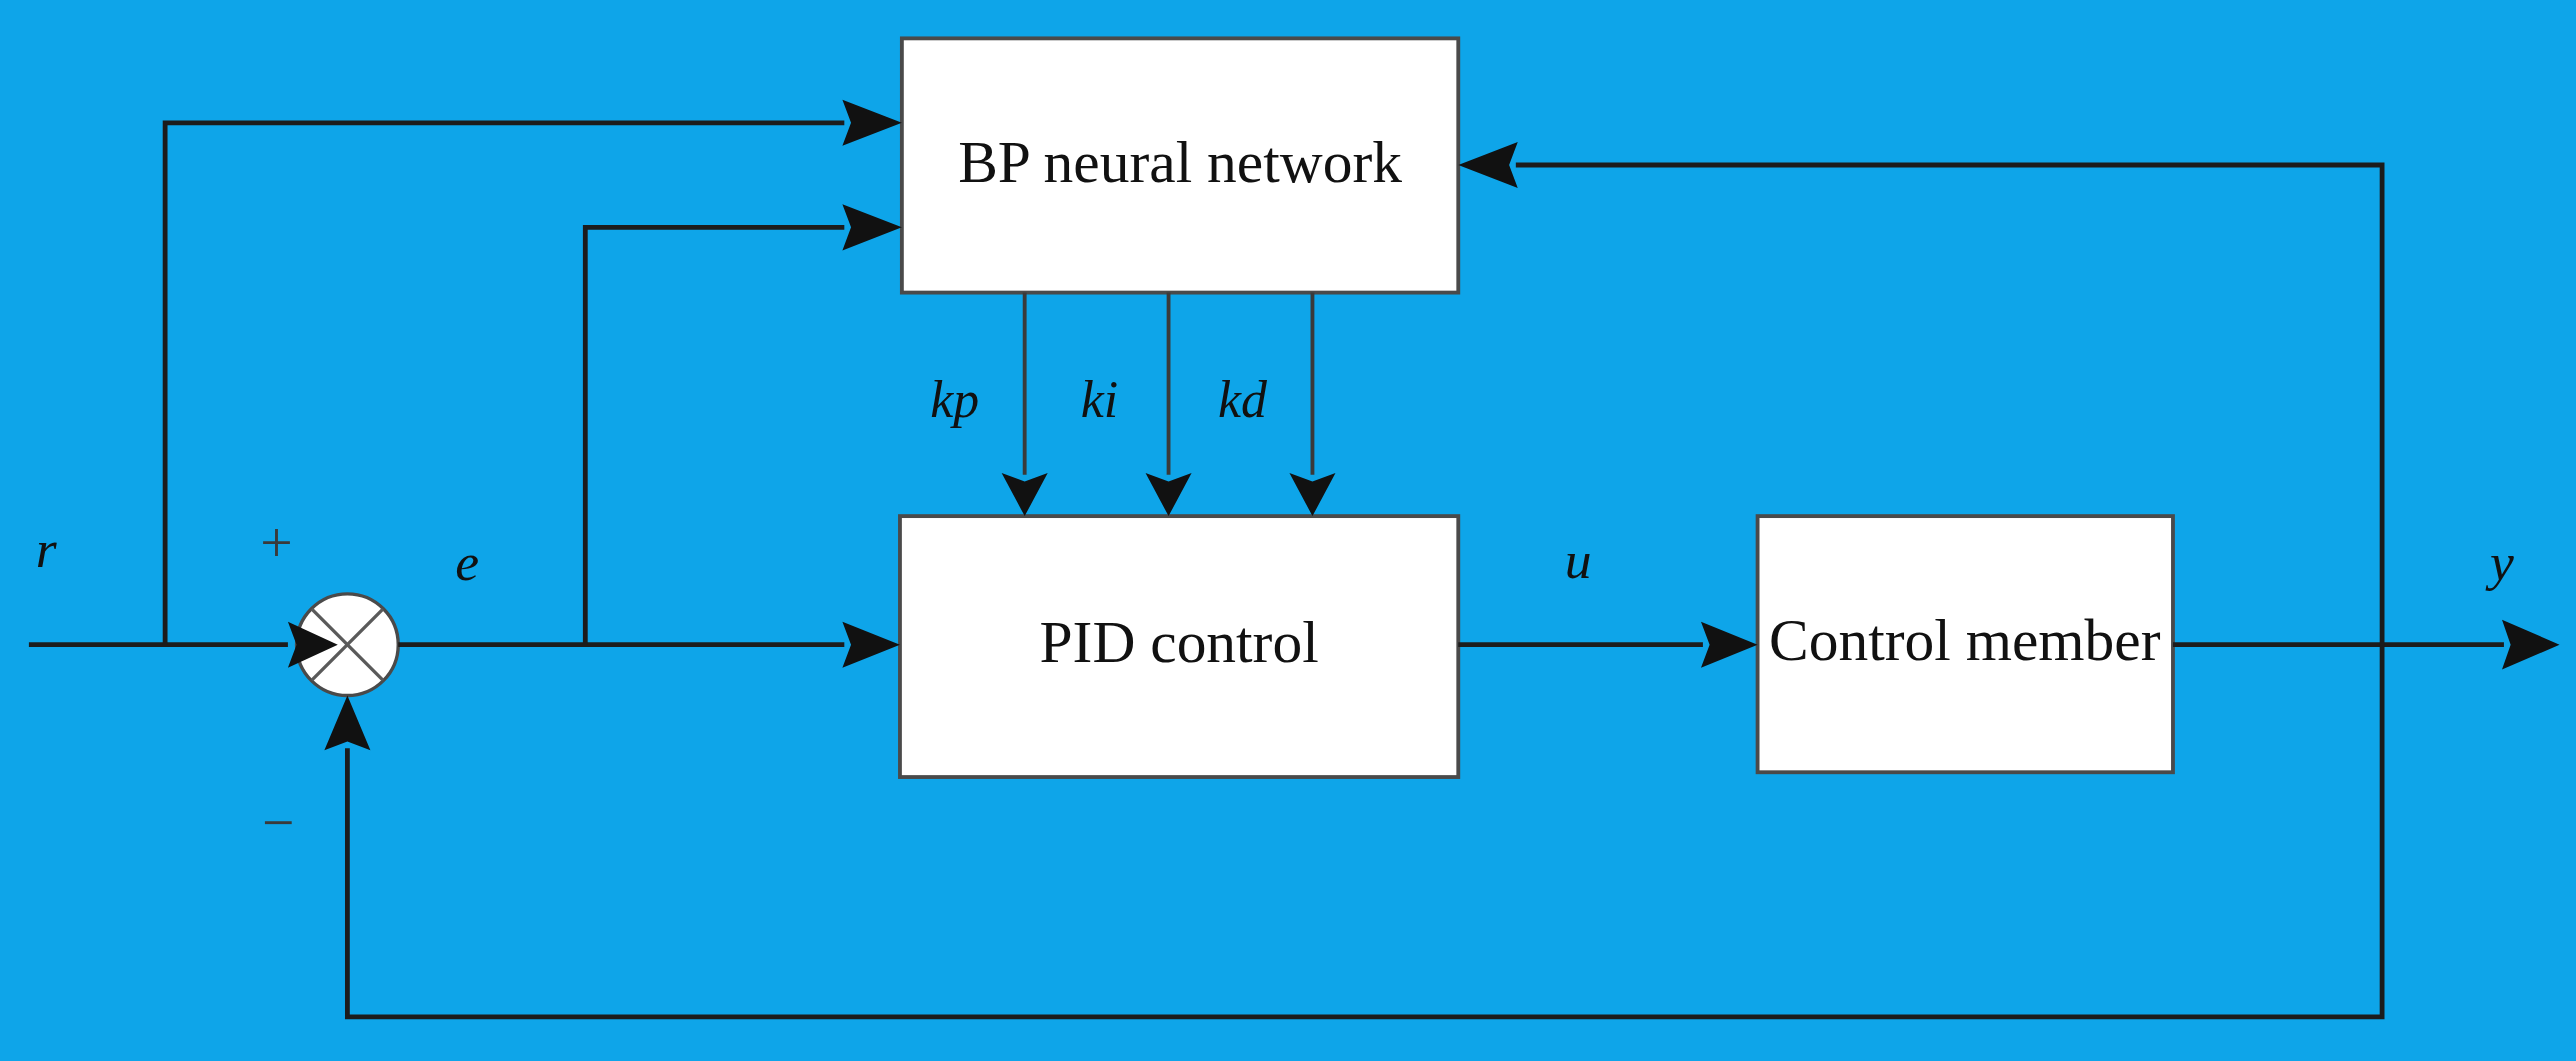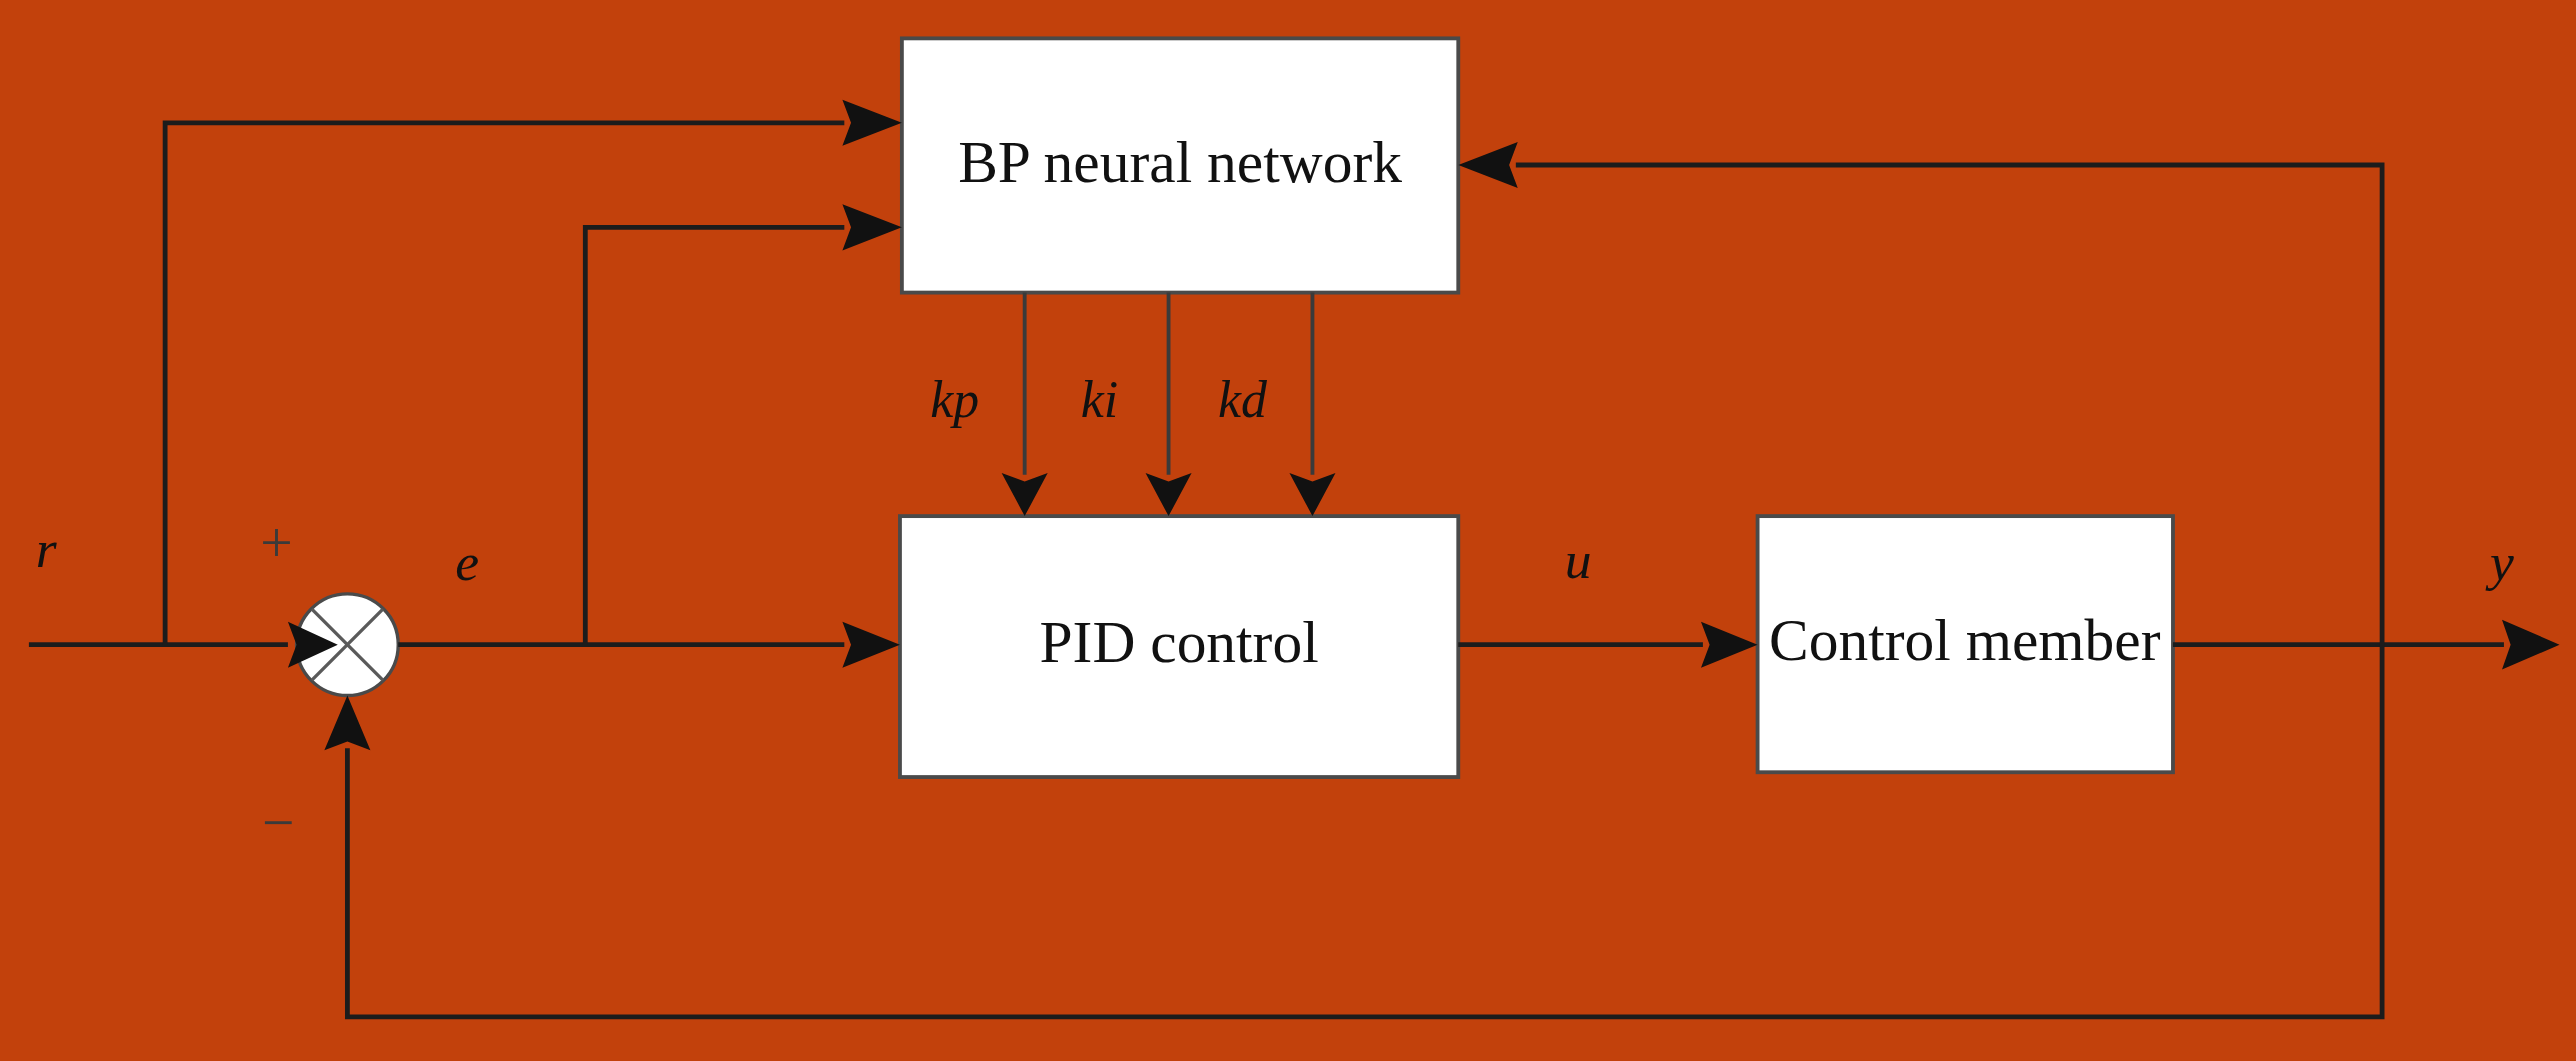--- a/index.html
+++ b/index.html
@@ -8,21 +8,21 @@
     padding: 0;
     background: #ffffff;
   }
   body {
     font-family: "Liberation Serif", "DejaVu Serif", serif;
   }
   #diagram-root {
     position: relative;
     width: 2576px;
     height: 1061px;
-    background: #c2410c;
+    background: #0ea5e9;
     overflow: hidden;
   }
   #diagram-svg {
     position: absolute;
     top: 0;
     left: 0;
     width: 2576px;
     height: 1061px;
     display: block;
   }

